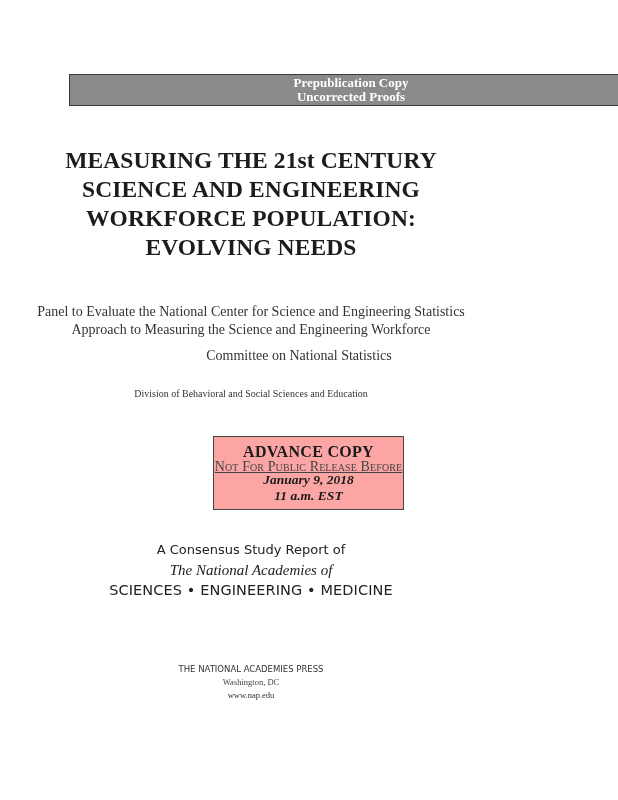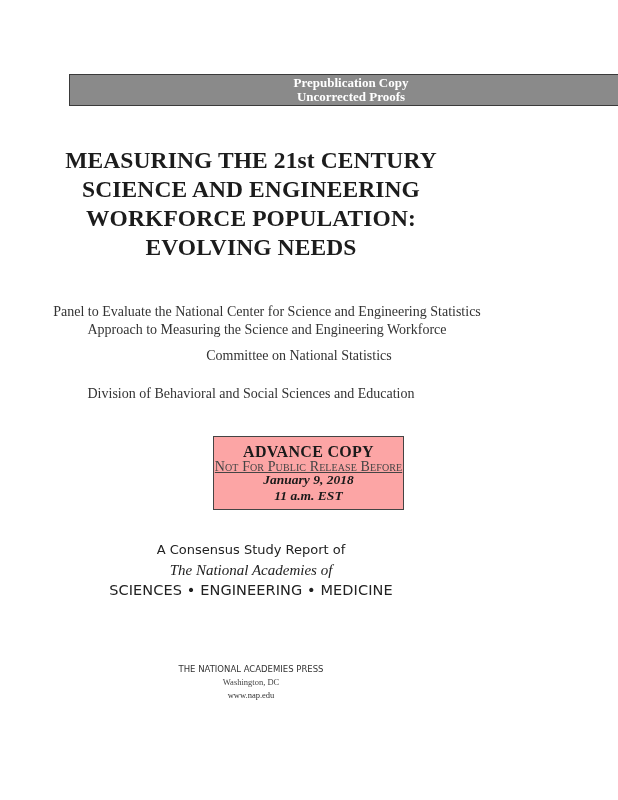--- a/index.html
+++ b/index.html
@@ -43,32 +43,31 @@
       color: #1c1c1c;
       letter-spacing: 0.1px;
     }
     .title div { display: block; }
 
     .panel {
       top: 303px;
       font-size: 14px;
       line-height: 18px;
       color: #333;
-      padding-left: 16px;
     }
     .committee {
       top: 347px;
       font-size: 14px;
       line-height: 18px;
       color: #333;
       padding-left: 48px;
     }
     .division {
       top: 385px;
-      font-size: 14px;
+      font-size: 10px;
       line-height: 18px;
       color: #333;
     }
 
     .advance-box {
       position: absolute;
       left: 213px;
       top: 436px;
       width: 191px;
       height: 74px;

